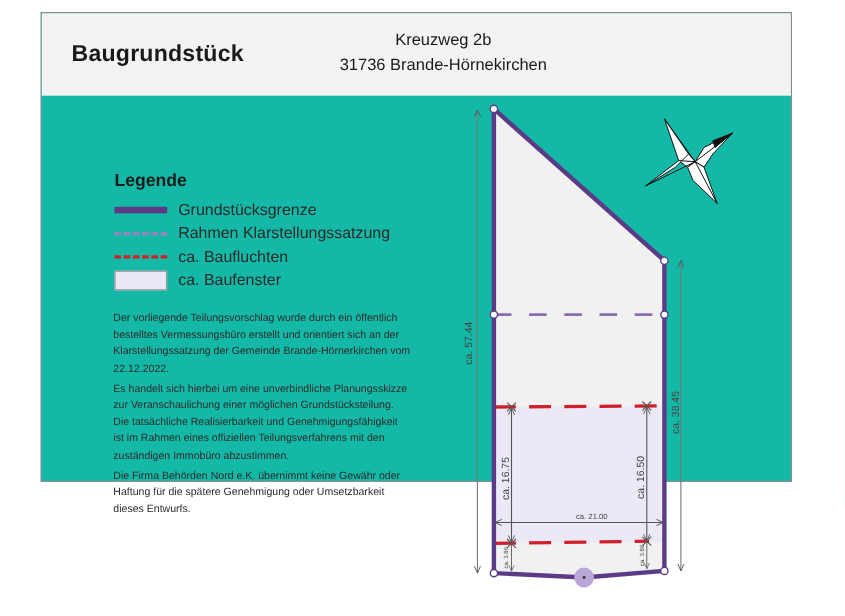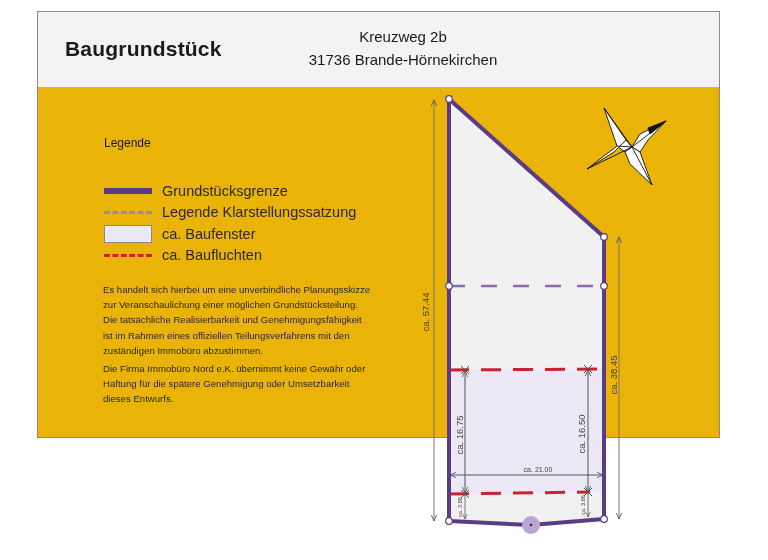--- a/index.html
+++ b/index.html
@@ -1,21 +1,21 @@
 <!DOCTYPE html>
 <html><head>
 <meta charset="utf-8">
 <style>
   html, body { margin:0; padding:0; background:#ffffff; }
   body { width:768px; height:560px; position:relative; overflow:hidden; font-family:"Liberation Sans", sans-serif; }
-  .frame { position:absolute; left:37px; top:11px; width:683px; height:427px; border:1px solid #8a8a8a; box-sizing:border-box; background:#eab308; }
+  .frame { position:absolute; left:37px; top:11px; width:683px; height:427px; border:1px solid #8a8a8a; box-sizing:border-box; background:#14b8a6; }
   .header { position:absolute; left:0; top:0; width:100%; height:75px; background:#f3f3f3; }
   .title { position:absolute; left:27px; top:25px; font-size:21px; font-weight:bold; color:#1a1a1a; letter-spacing:0.2px; }
   .address { position:absolute; left:230px; top:13px; width:270px; text-align:center; font-size:15px; font-weight:normal; color:#1a1a1a; line-height:23px; }
-  .legend-title { position:absolute; left:66px; top:124px; font-size:12px; font-weight:normal; color:#1a1a1a; }
+  .legend-title { position:absolute; left:66px; top:144px; font-size:16px; font-weight:bold; color:#1a1a1a; }
   .legend { position:absolute; left:66px; top:168px; }
   .legend-row { display:flex; align-items:center; height:21.5px;text-align:center; }
   .sw { width:48px; height:16px; display:flex; align-items:center; margin-right:10px; }
   .sw-solid { width:48px; height:6px; background:#5b3b86; }
   .sw-dash { width:48px; height:0; border-top:3px dashed #9a83bb; }
   .sw-red { width:48px; height:0; border-top:3px dashed #d0202c; }
   .sw-box { width:46px; height:16px; background:#ece8f5; border:1px solid #8a8a8a; }
   .legend-label { font-size:14.5px; color:#2a2a2a; }
   .notes { position:absolute; left:65px; top:270px; width:270px; font-size:9.6px; color:#2a2a2a; line-height:15.2px; }
   .notes p { margin:0 0 3px 0; }
@@ -38,39 +38,40 @@
     <div class="legend-row">
       <span class="sw">
           <span class="sw-solid"></span>
         </span>
       <span class="legend-label">Grundstücksgrenze</span>
     </div>
     <div class="legend-row">
       <span class="sw">
           <span class="sw-dash"></span>
         </span>
-      <span class="legend-label">Legende Klarstellungssatzung</span>
+      <span class="legend-label">Rahmen Klarstellungssatzung</span>
+    </div>
+    <div class="legend-row">
+      <span class="sw">
+          <span class="sw-red"></span>
+        </span>
+      <span class="legend-label">ca. Baufluchten</span>
     </div>
     <div class="legend-row">
       <span class="sw">
           <span class="sw-box"></span>
         </span>
       <span class="legend-label">ca. Baufenster</span>
     </div>
-    <div class="legend-row">
-      <span class="sw">
-          <span class="sw-red"></span>
-        </span>
-      <span class="legend-label">ca. Baufluchten</span>
-    </div>
   </div>
 
   <div class="notes">
+    <p>Der vorliegende Teilungsvorschlag wurde durch ein öffentlich bestelltes Vermessungsbüro erstellt und orientiert sich an der Klarstellungssatzung der Gemeinde Brande-Hörnerkirchen vom 22.12.2022.</p>
     <p>Es handelt sich hierbei um eine unverbindliche Planungsskizze zur Veranschaulichung einer möglichen Grundstücksteilung. Die tatsächliche Realisierbarkeit und Genehmigungsfähigkeit ist im Rahmen eines offiziellen Teilungsverfahrens mit den zuständigen Immobüro abzustimmen.</p>
-    <p>Die Firma Immobüro Nord e.K. übernimmt keine Gewähr oder Haftung für die spätere Genehmigung oder Umsetzbarkeit dieses Entwurfs.</p>
+    <p>Die Firma Behörden Nord e.K. übernimmt keine Gewähr oder Haftung für die spätere Genehmigung oder Umsetzbarkeit dieses Entwurfs.</p>
   </div>
 </div>
 
 <svg class="plan" width="768" height="560" viewBox="0 0 768 560">
   <defs>
     <marker id="arr" viewBox="0 0 10 10" refX="9" refY="5" markerWidth="7" markerHeight="7" orient="auto-start-reverse">
       <path d="M0,1 L9,5 L0,9" fill="none" stroke="#555" stroke-width="1.2"></path>
     </marker>
   </defs>
 

